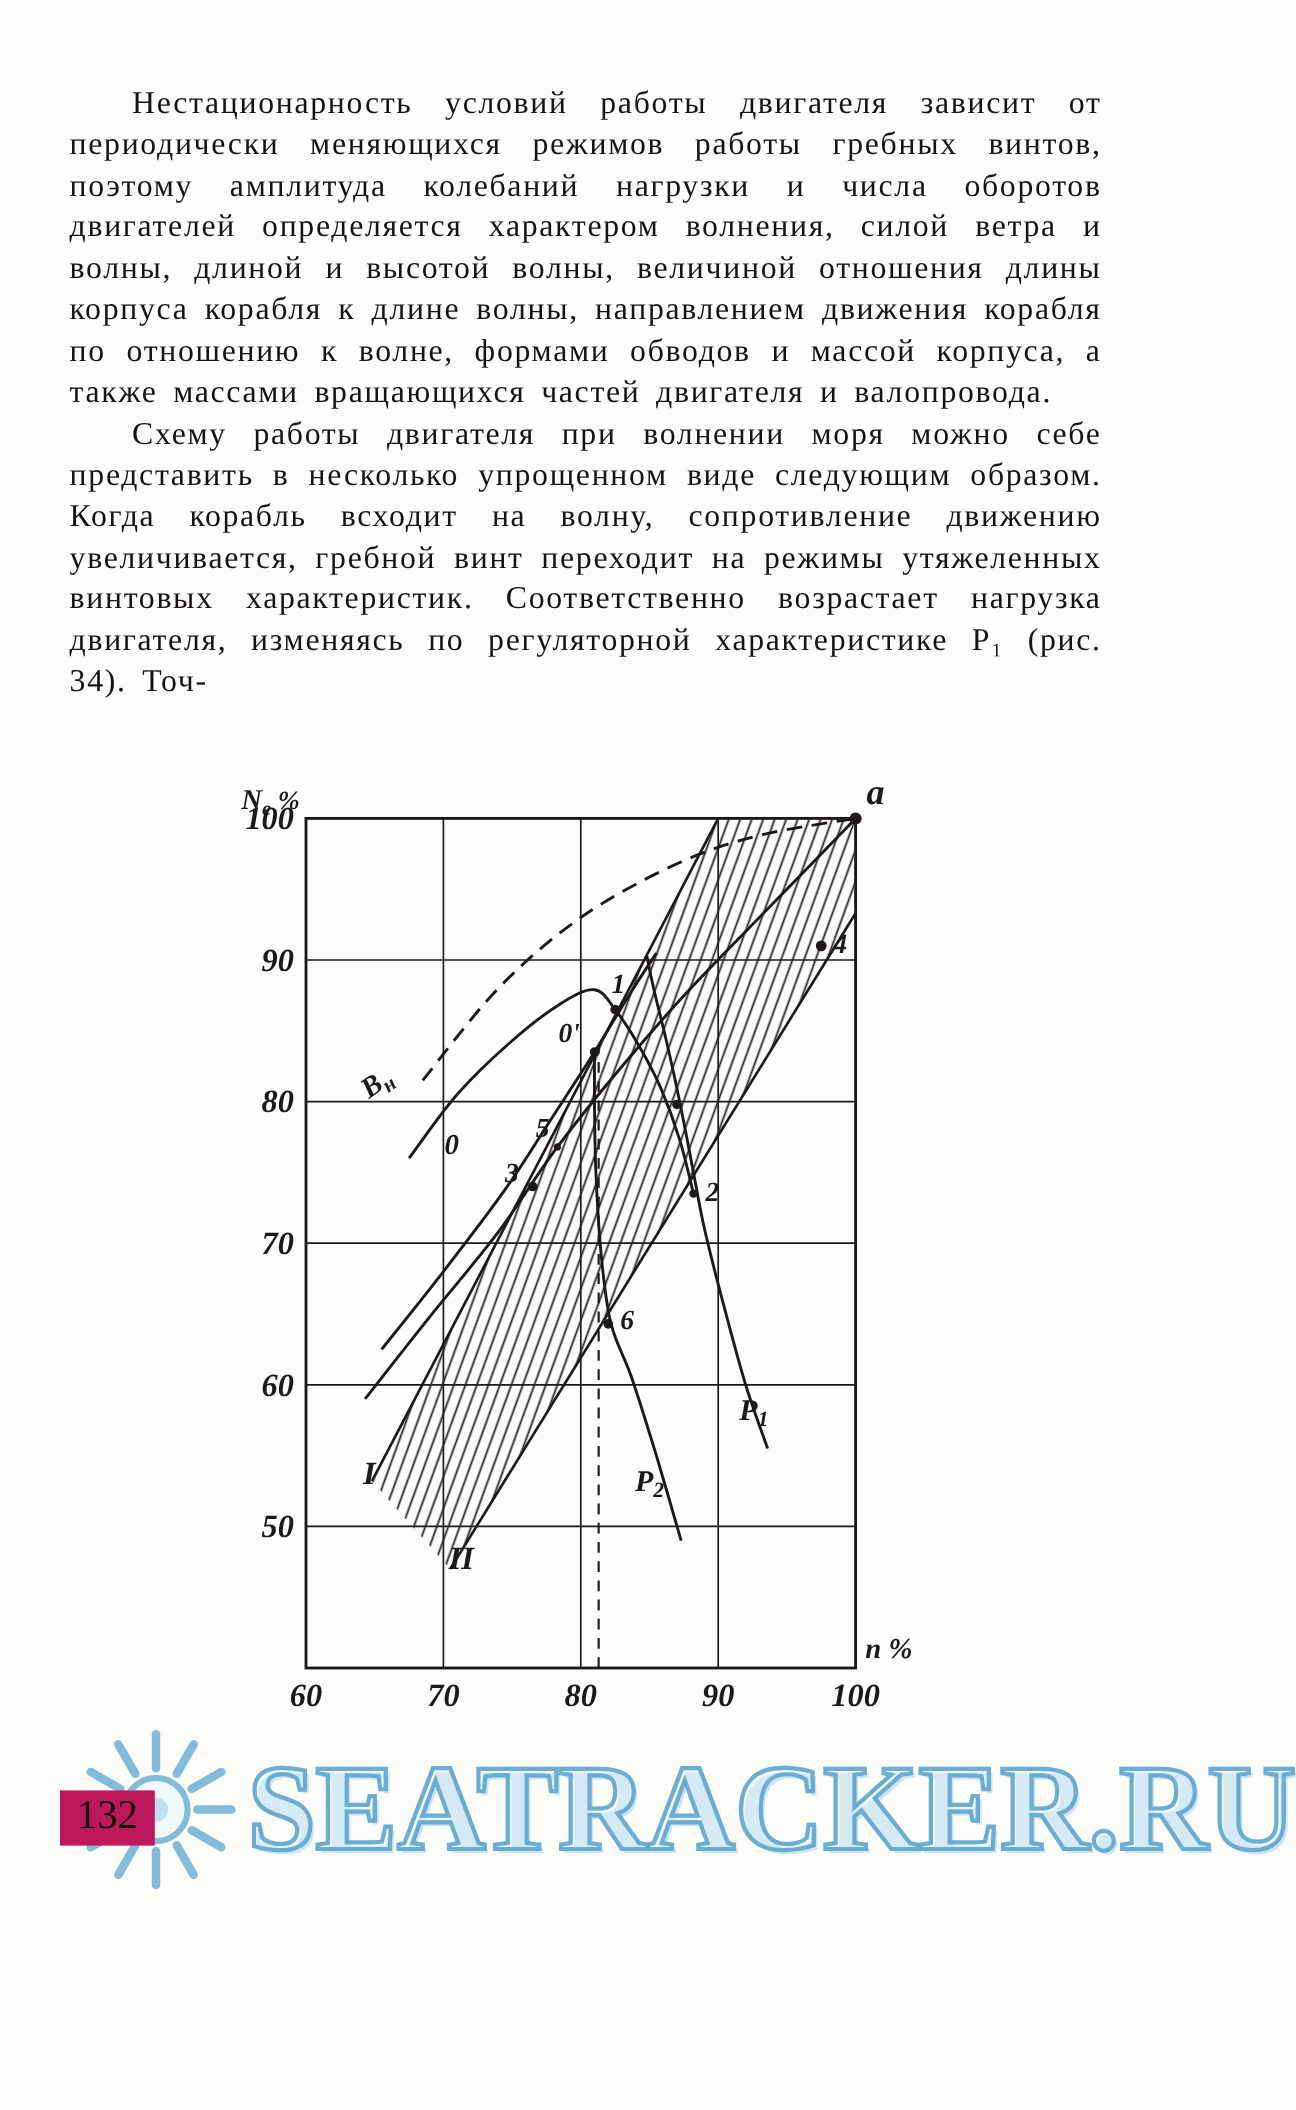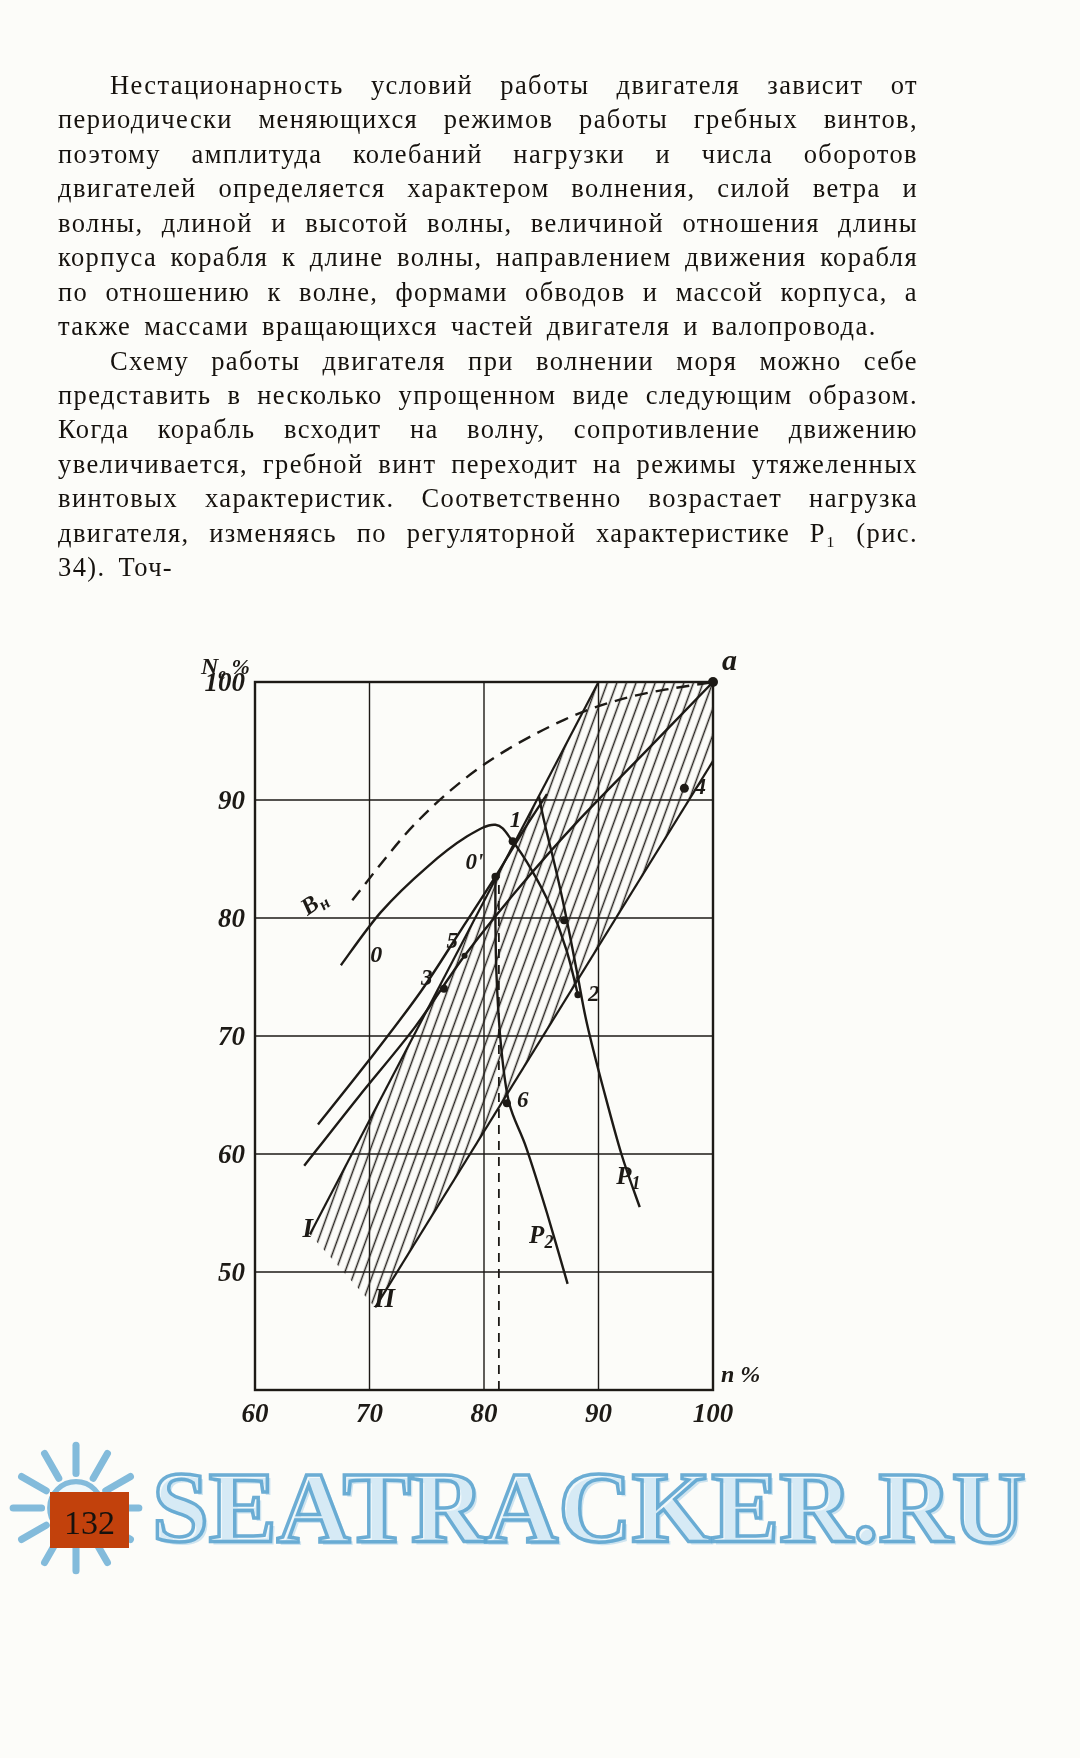--- a/index.html
+++ b/index.html
@@ -5,27 +5,27 @@
   html,body{margin:0;padding:0;background:#e9e9e5;}
   .page{position:relative;width:1080px;height:1758px;background:#fcfcf9;overflow:hidden;
         font-family:"Liberation Serif","DejaVu Serif",serif;color:#16120e;}
   .text-block{position:absolute;left:58px;top:68px;width:860px;font-size:26.5px;line-height:1.30;
         text-align:justify;letter-spacing:1.4px;word-spacing:5px;}
   .text-block p{margin:0;text-indent:52px;}
   .figure{position:absolute;left:193px;top:650px;margin:0;}
   .caption{position:absolute;left:170px;top:1444px;width:640px;text-align:center;font-size:24px;
         font-weight:bold;line-height:1.28;letter-spacing:0.5px;z-index:2;}
   .watermark{position:absolute;left:0;top:1420px;width:1080px;height:175px;display:flex;
-        align-items:center;z-index:5;pointer-events:none;}
+        align-items:center;z-index:5;pointer-events:none;justify-content:flex-end;}
   .wm-text{font-family:"Liberation Serif","DejaVu Serif",serif;font-weight:bold;font-size:102px;line-height:1;
         white-space:nowrap;color:rgba(226,243,252,0.42);
         -webkit-text-stroke:3.5px rgba(96,166,208,0.92);
         text-shadow:3px 3px 0 rgba(150,200,228,0.45);}
-  .page-number{position:absolute;left:50px;top:1492px;z-index:6;background:#c2410c;
-        padding:12px 14px 6px;font-size:34px;}
+  .page-number{position:absolute;left:50px;top:1492px;z-index:6;background:#be185d;
+        padding:2px 14px 6px;font-size:34px;}
 </style>
 </head>
 <body>
 
 <div class="page">
 
   <div class="text-block">
     <p>Нестационарность условий работы двигателя зависит от периодически меняющихся режимов работы гребных винтов, поэтому амплитуда колебаний нагрузки и числа оборотов двигателей определяется характером волнения, силой ветра и волны, длиной и высотой волны, величиной отношения длины корпуса корабля к длине волны, направлением движения корабля по отношению к волне, формами обводов и массой корпуса, а также массами вращающихся частей двигателя и валопровода.</p>
     <p>Схему работы двигателя при волнении моря можно себе представить в несколько упрощенном виде следующим образом. Когда корабль всходит на волну, сопротивление движению увеличивается, гребной винт переходит на режимы утяжеленных винтовых характеристик. Соответственно возрастает нагрузка двигателя, изменяясь по регуляторной характеристике P₁ (рис. 34). Точ-</p>
   </div>

